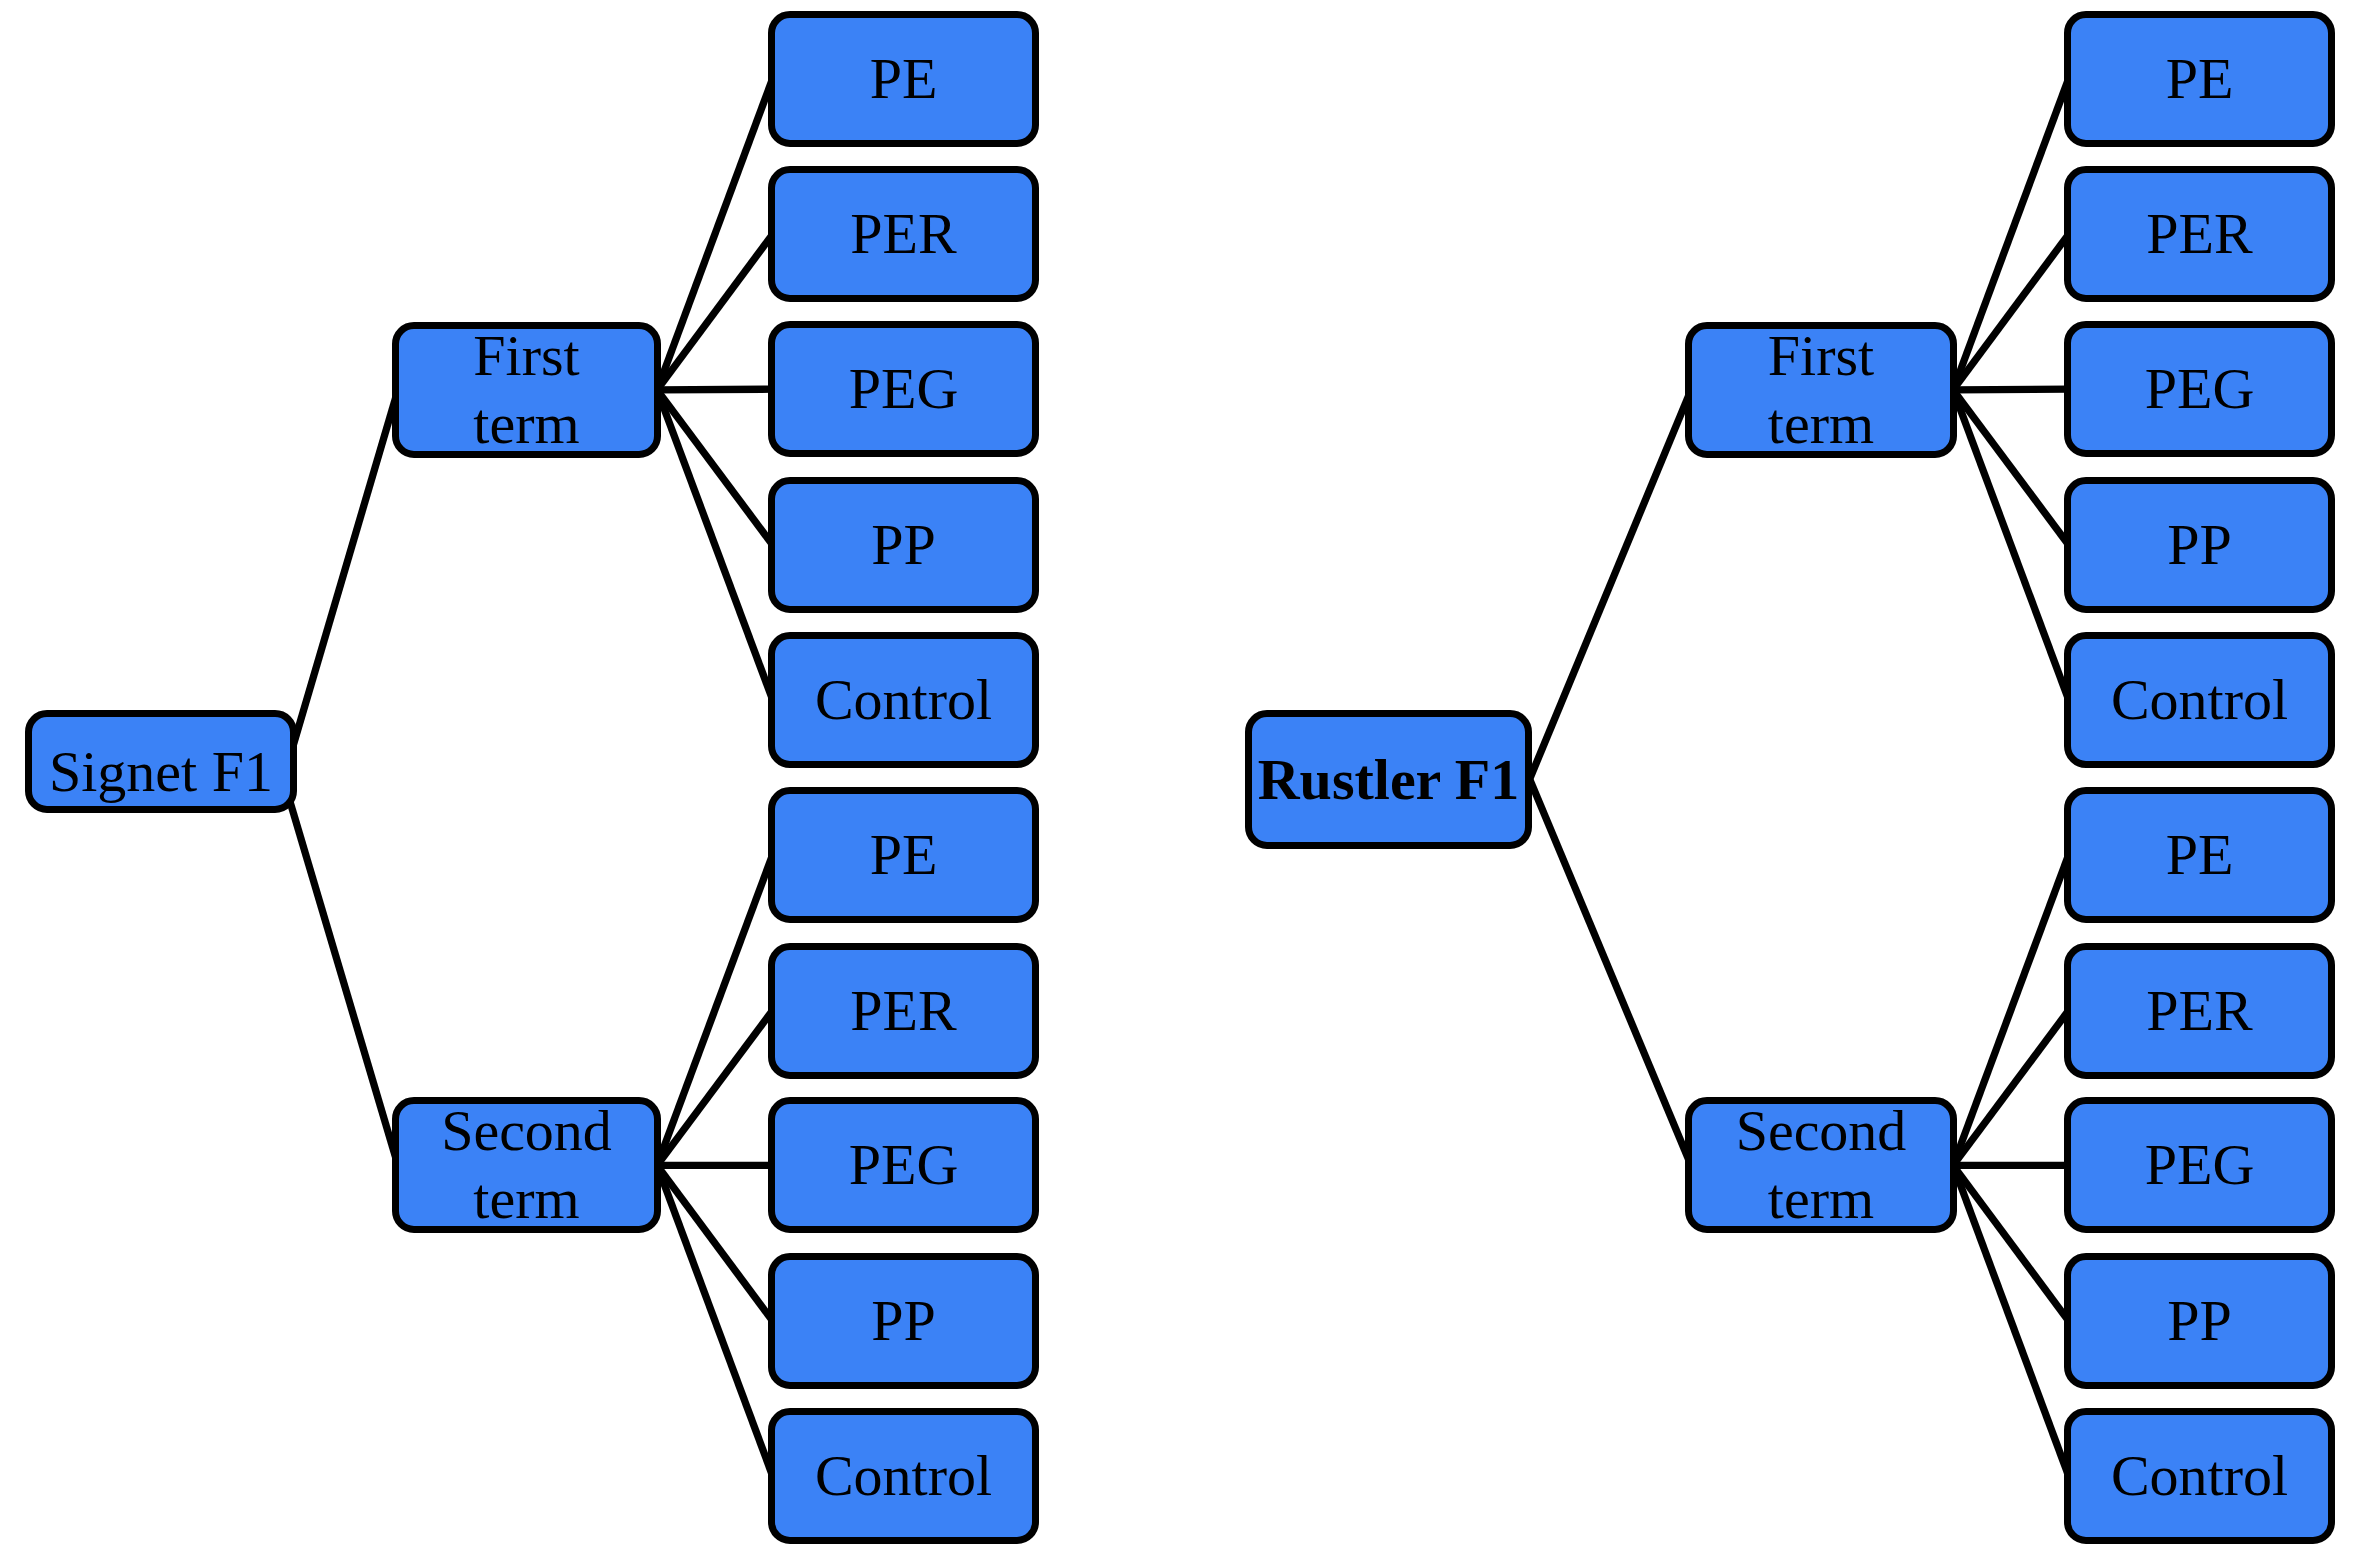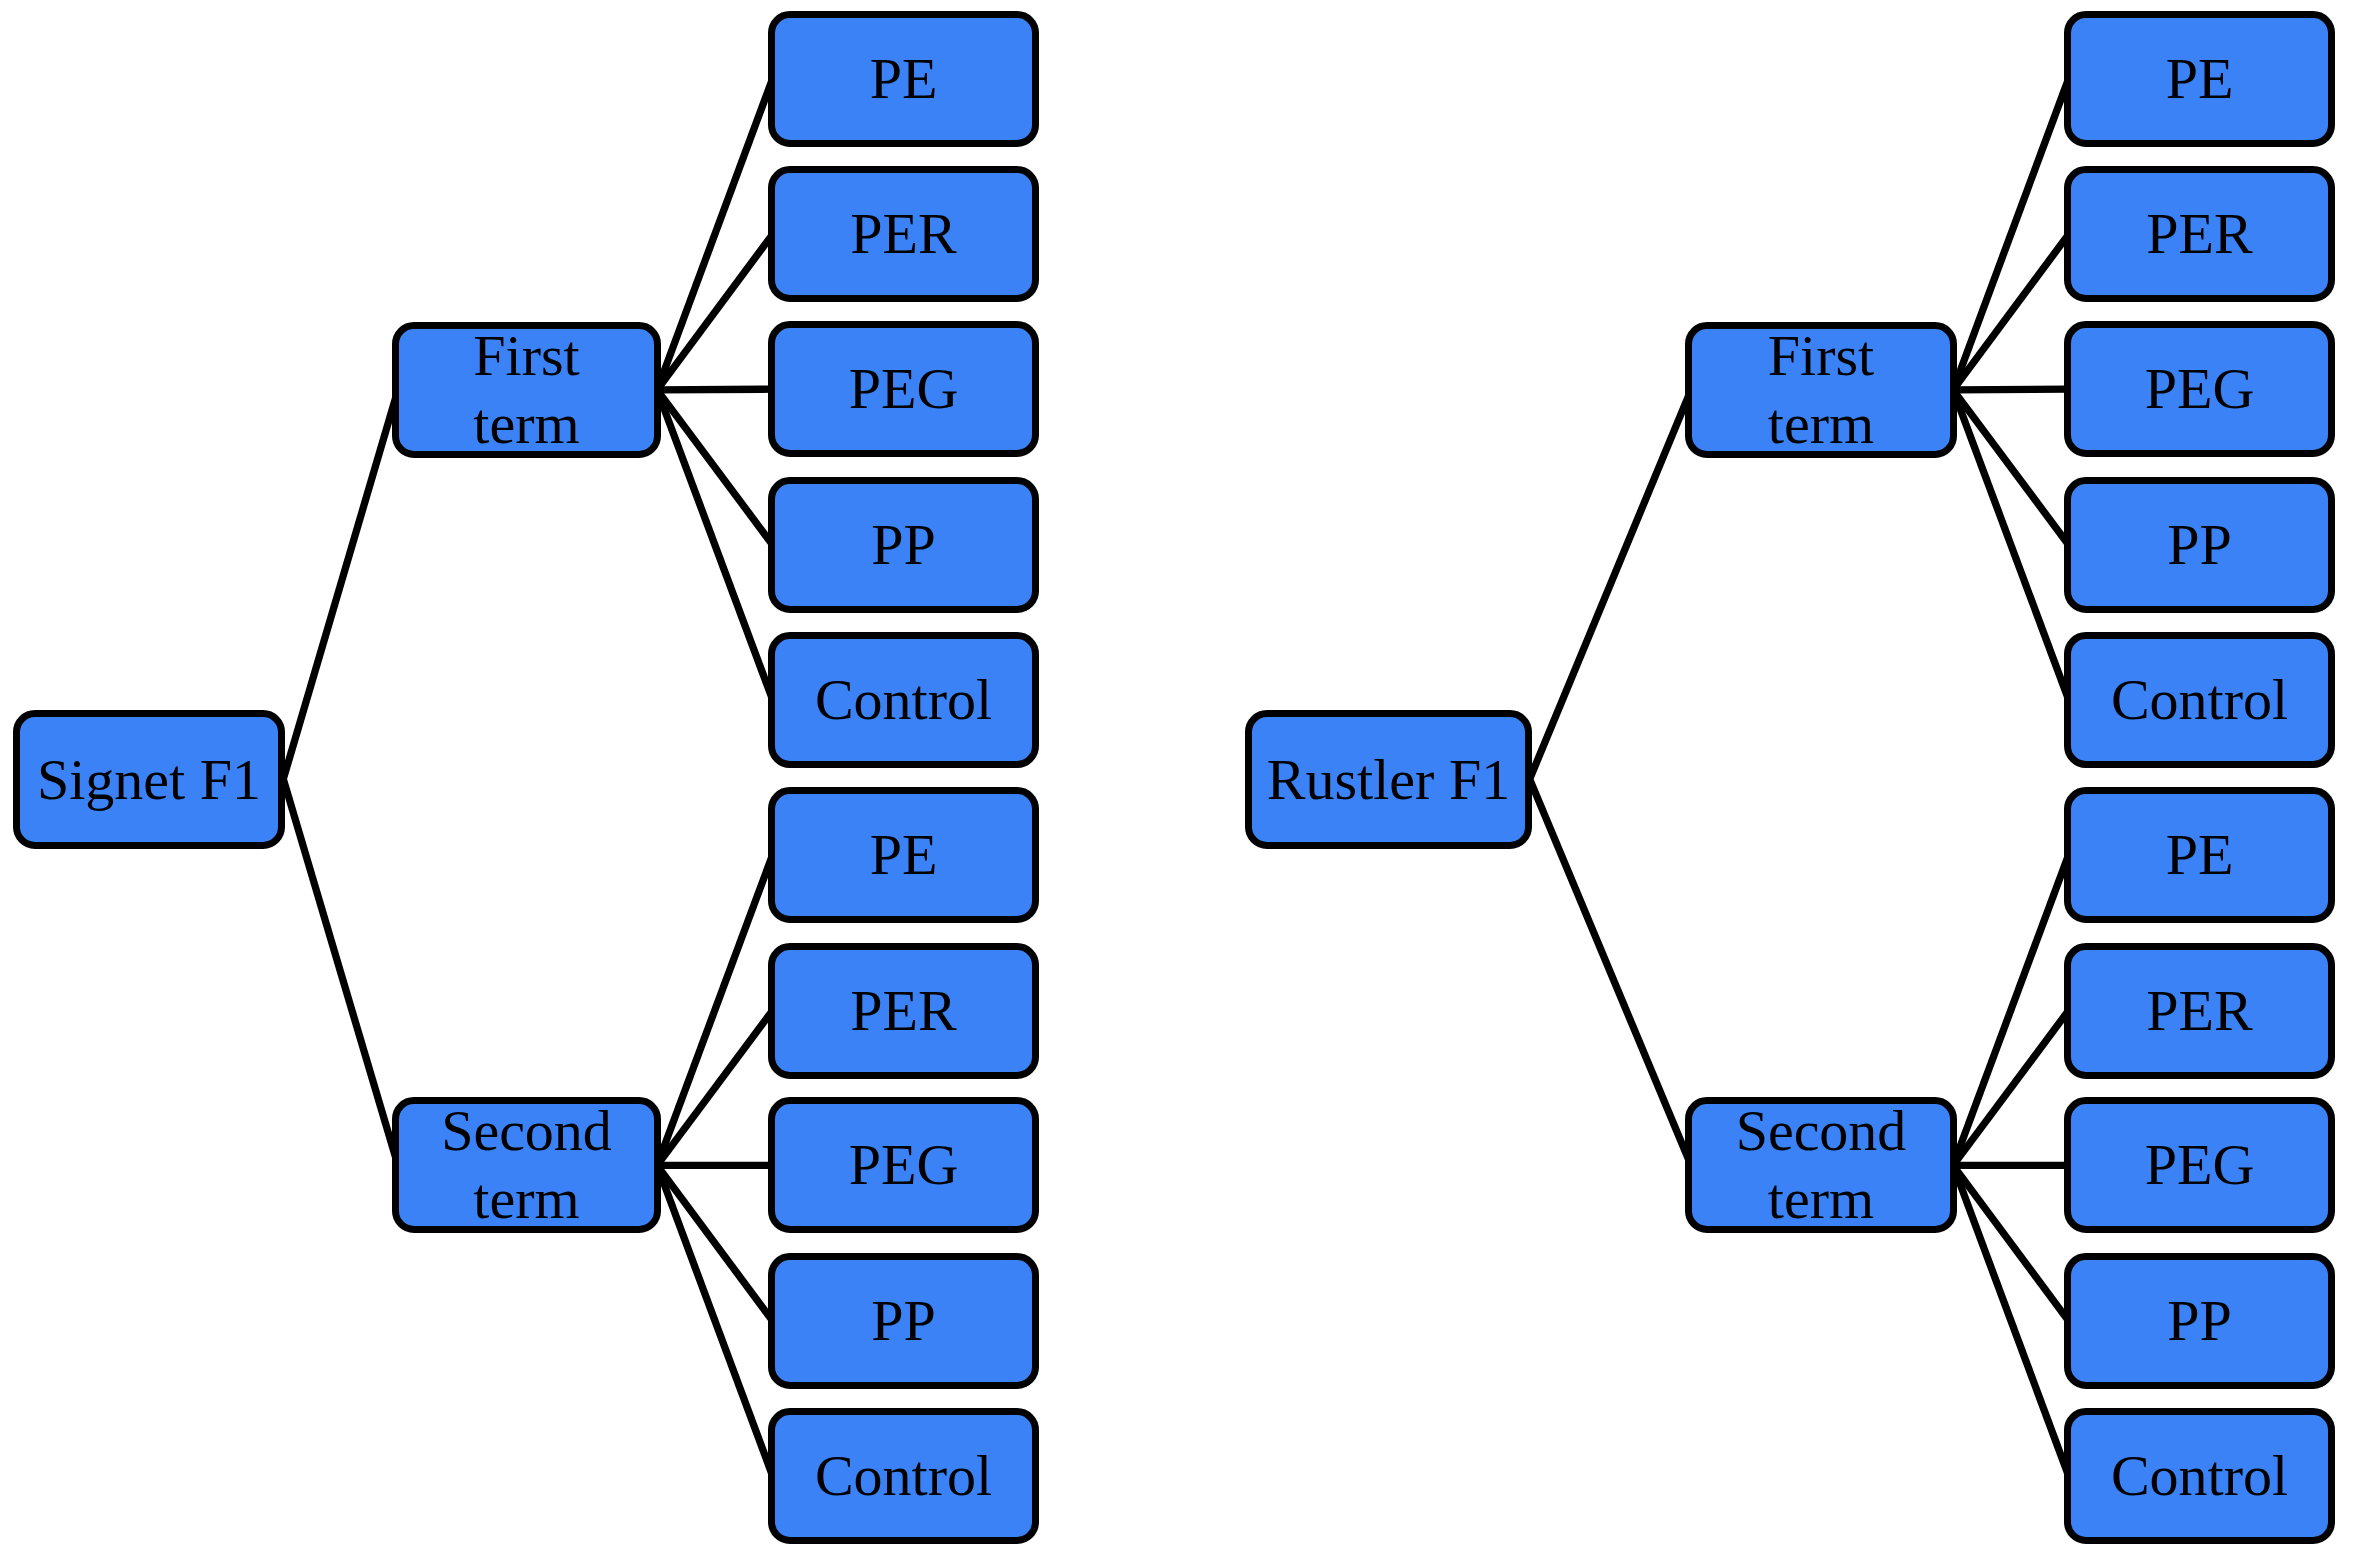--- a/index.html
+++ b/index.html
@@ -36,26 +36,26 @@
     display: flex;
     flex-direction: column;
     align-items: center;
     justify-content: center;
     font-size: 58px;
     line-height: 68px;
     text-align: center;
     white-space: nowrap;
   }
   
-  .t0-root   { left: 13px;   top: 710px;  width: 272px; height: 139px; }
+  .t0-root   { left: 25px;   top: 710px;  width: 272px; height: 103px; justify-content: flex-end; }
   .t0-b0     { left: 392px;  top: 322px;  width: 269px; height: 136px; }
   .t0-b1     { left: 392px;  top: 1097px; width: 269px; height: 136px; }
   .t0-leaf   { left: 768px; width: 271px; height: 136px; }
   
-  .t1-root   { left: 1245px; top: 710px;  width: 287px; height: 139px; }
+  .t1-root   { left: 1245px; top: 710px;  width: 287px; height: 139px; font-weight: bold; }
   .t1-b0     { left: 1685px; top: 322px;  width: 272px; height: 136px; }
   .t1-b1     { left: 1685px; top: 1097px; width: 272px; height: 136px; }
   .t1-leaf   { left: 2064px; width: 271px; height: 136px; }
   
   .row0 { top: 11px; }
   .row1 { top: 166px; }
   .row2 { top: 321px; }
   .row3 { top: 477px; }
   .row4 { top: 632px; }
   .row5 { top: 787px; }

